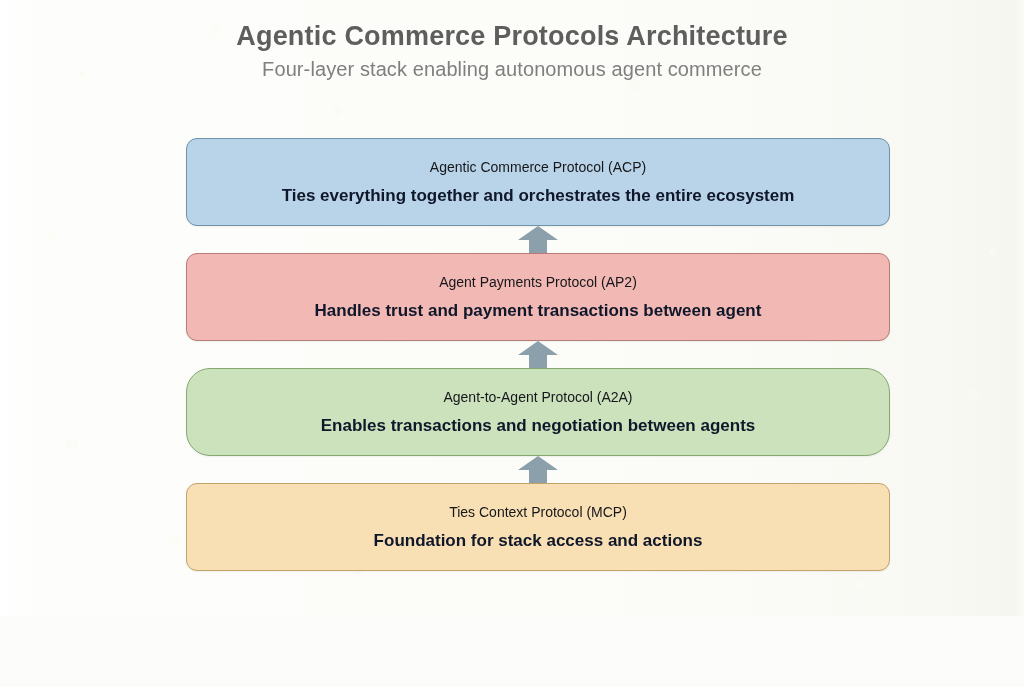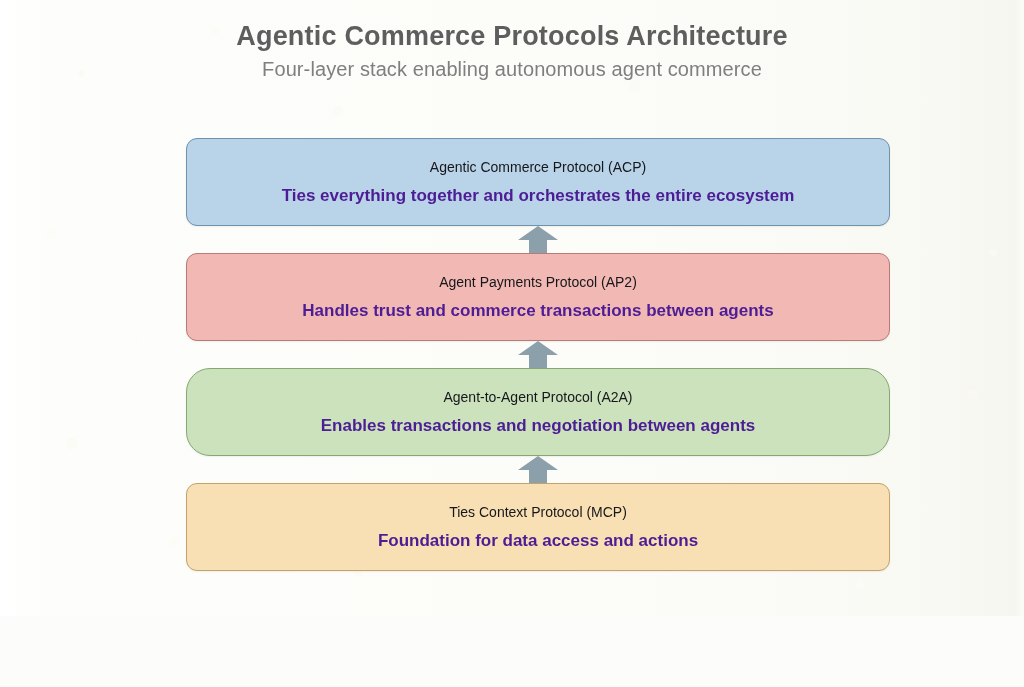--- a/index.html
+++ b/index.html
@@ -112,21 +112,21 @@
   .layer-name {
     font-size: 14px;
     font-weight: normal;
     color: #15171a;
     line-height: 18px;
     text-align: center;
   }
   .layer-desc {
     font-size: 17px;
     font-weight: bold;
-    color: #4c1d95;
+    color: #0f172a;
     line-height: 22px;
     text-align: center;
     padding-top: 9px;
   }
 
   
   .arrow-gap {
     position: relative;
     height: 27px;
     width: 704px;
@@ -163,21 +163,21 @@
 
     <div class="arrow-gap">
       <svg class="arrow-up" viewBox="0 0 40 27" preserveAspectRatio="none">
         <polygon points="20,0 40,14 29,14 29,27 11,27 11,14 0,14" fill="#8ba0aa"></polygon>
       </svg>
     </div>
 
     <div class="layer-row">
       <div class="layer-box" style="background: rgb(242, 184, 180); border-color: rgb(185, 123, 119);">
         <div class="layer-name">Agent Payments Protocol (AP2)</div>
-        <div class="layer-desc">Handles trust and commerce transactions between agents</div>
+        <div class="layer-desc">Handles trust and payment transactions between agent</div>
       </div>
     </div>
 
     <div class="arrow-gap">
       <svg class="arrow-up" viewBox="0 0 40 27" preserveAspectRatio="none">
         <polygon points="20,0 40,14 29,14 29,27 11,27 11,14 0,14" fill="#8ba0aa"></polygon>
       </svg>
     </div>
 
     <div class="layer-row">
@@ -189,18 +189,18 @@
 
     <div class="arrow-gap">
       <svg class="arrow-up" viewBox="0 0 40 27" preserveAspectRatio="none">
         <polygon points="20,0 40,14 29,14 29,27 11,27 11,14 0,14" fill="#8ba0aa"></polygon>
       </svg>
     </div>
 
     <div class="layer-row">
       <div class="layer-box" style="background: rgb(249, 223, 180); border-color: rgb(194, 163, 106);">
         <div class="layer-name">Ties Context Protocol (MCP)</div>
-        <div class="layer-desc">Foundation for data access and actions</div>
+        <div class="layer-desc">Foundation for stack access and actions</div>
       </div>
     </div>
 
   </div>
 </div>
 
 </body></html>

